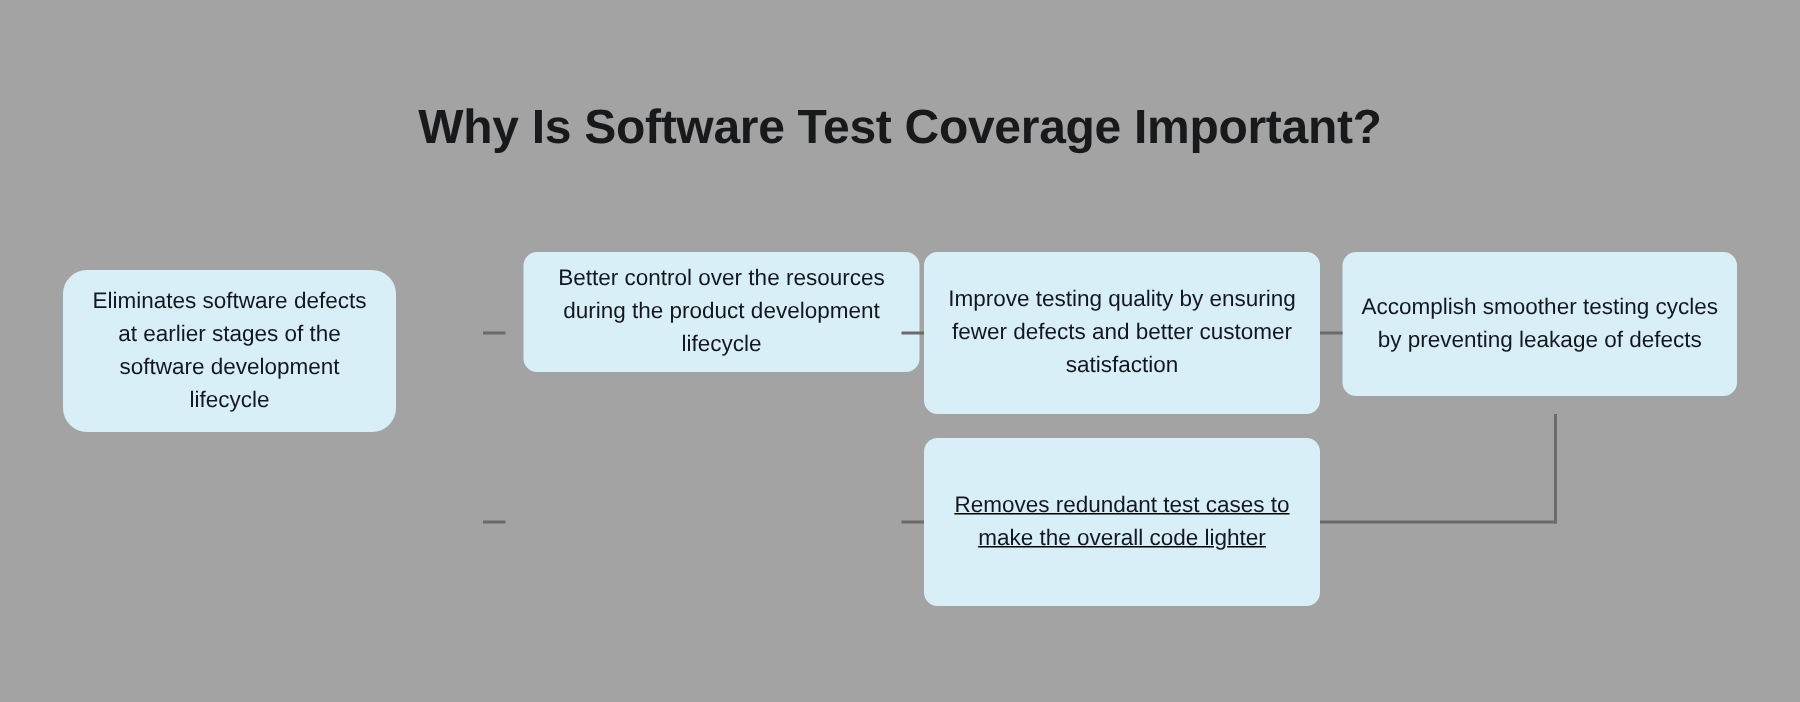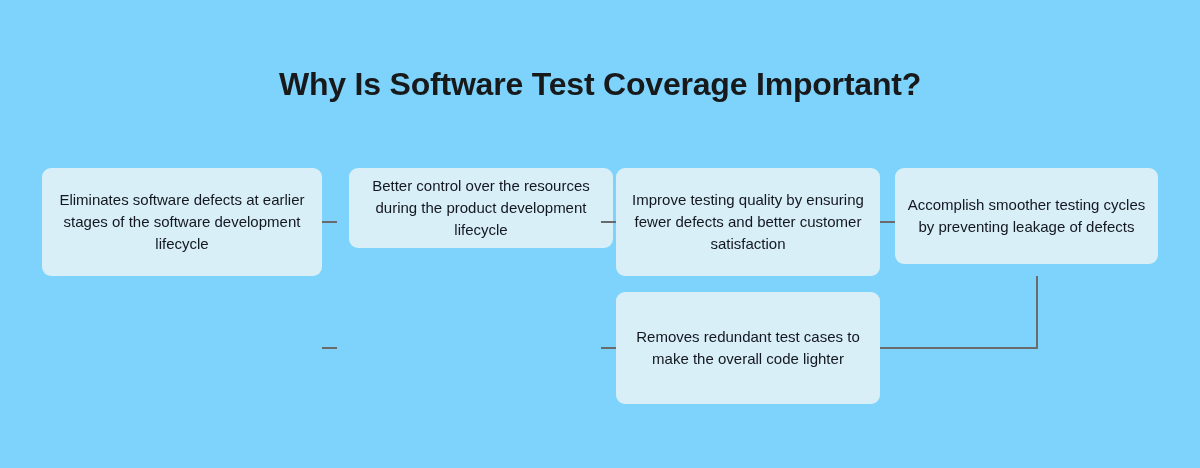--- a/index.html
+++ b/index.html
@@ -8,21 +8,21 @@
     background: #ffffff;
   }
   body {
     font-family: "Liberation Sans", sans-serif;
     -webkit-font-smoothing: antialiased;
   }
   #canvas {
     position: relative;
     width: 1200px;
     height: 468px;
-    background: #7dd3fc;
+    background: #a3a3a3;
     overflow: hidden;
   }
   #title {
     position: absolute;
     left: 0;
     top: 62px;
     width: 1200px;
     text-align: center;
     font-size: 32px;
     font-weight: bold;
@@ -41,28 +41,28 @@
     padding: 6px 12px;
   }
   .node-label {
     font-size: 15px;
     line-height: 22px;
     color: #13171f;
     text-align: center;
     font-weight: 400;
   }
   
-  #node-1 { left: 42px;  top: 168px; width: 280px; height: 108px; }
+  #node-1 { left: 42px;  top: 180px; width: 222px; height: 108px; border-radius: 16px; }
   #node-2 { left: 337px; top: 168px; width: 264px; height: 80px; margin-left: 12px; }
   #node-3 { left: 616px; top: 168px; width: 264px; height: 108px; justify-content: center; }
   #node-4 { left: 895px; top: 168px; width: 263px; height: 96px; }
   
   #node-5 { left: 42px;  top: 292px; width: 280px; height: 112px; }
   #node-6 { left: 337px; top: 292px; width: 264px; height: 112px; }
-  #node-7 { left: 616px; top: 292px; width: 264px; height: 112px; }
+  #node-7 { left: 616px; top: 292px; width: 264px; height: 112px; text-decoration: underline; }
 
   .conn-h {
     position: absolute;
     height: 2px;
     background: #6b6b6b;
   }
   .conn-v {
     position: absolute;
     width: 2px;
     background: #6b6b6b;

